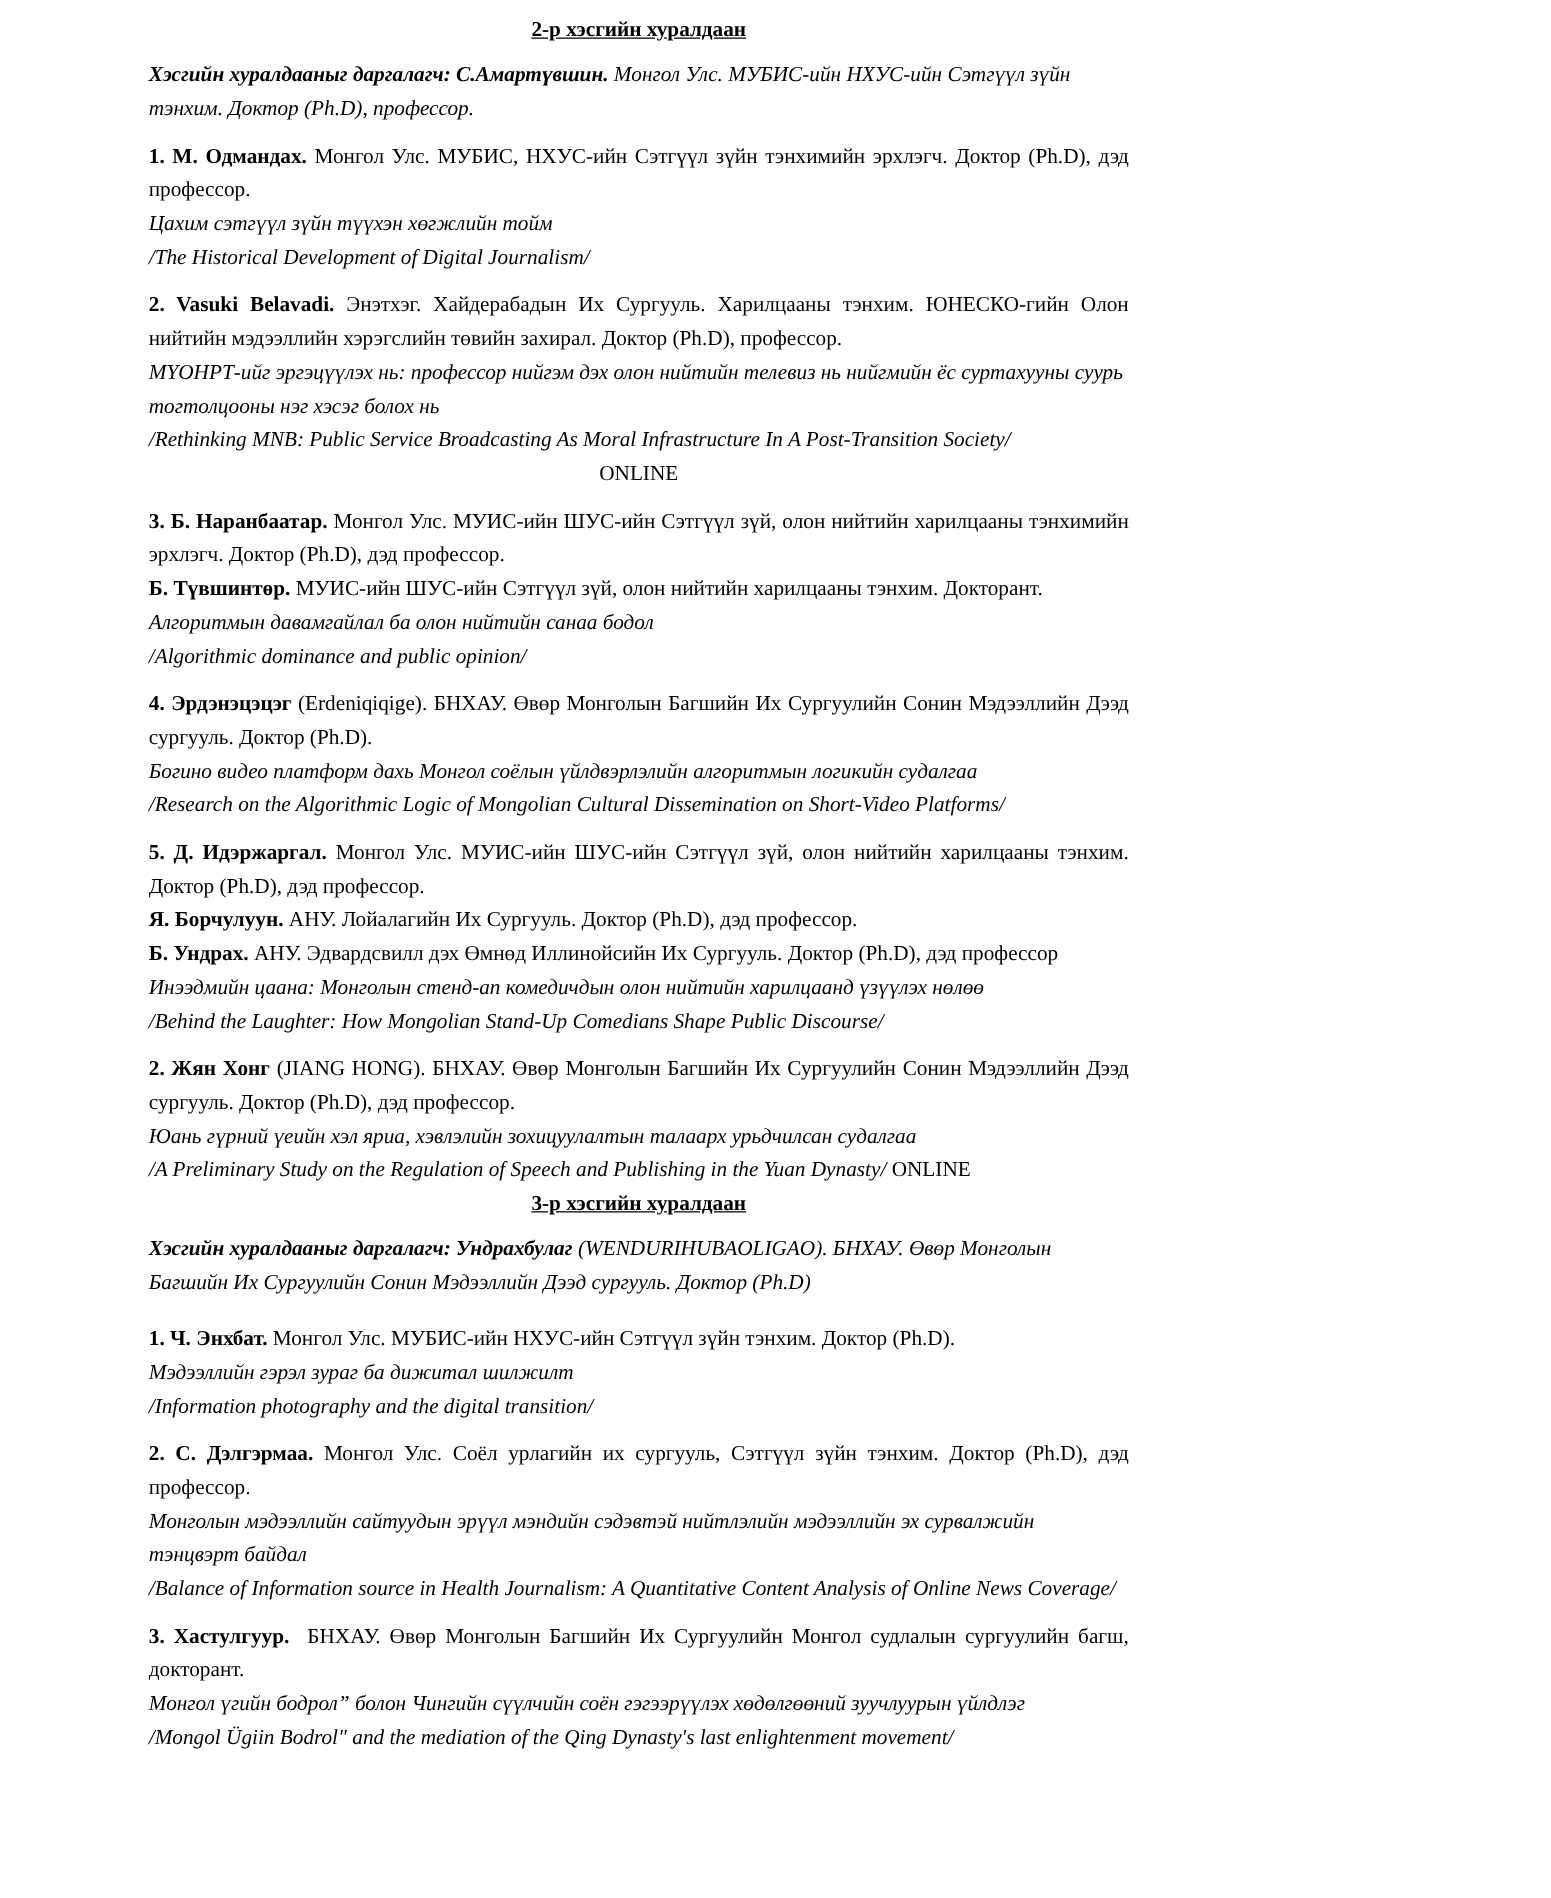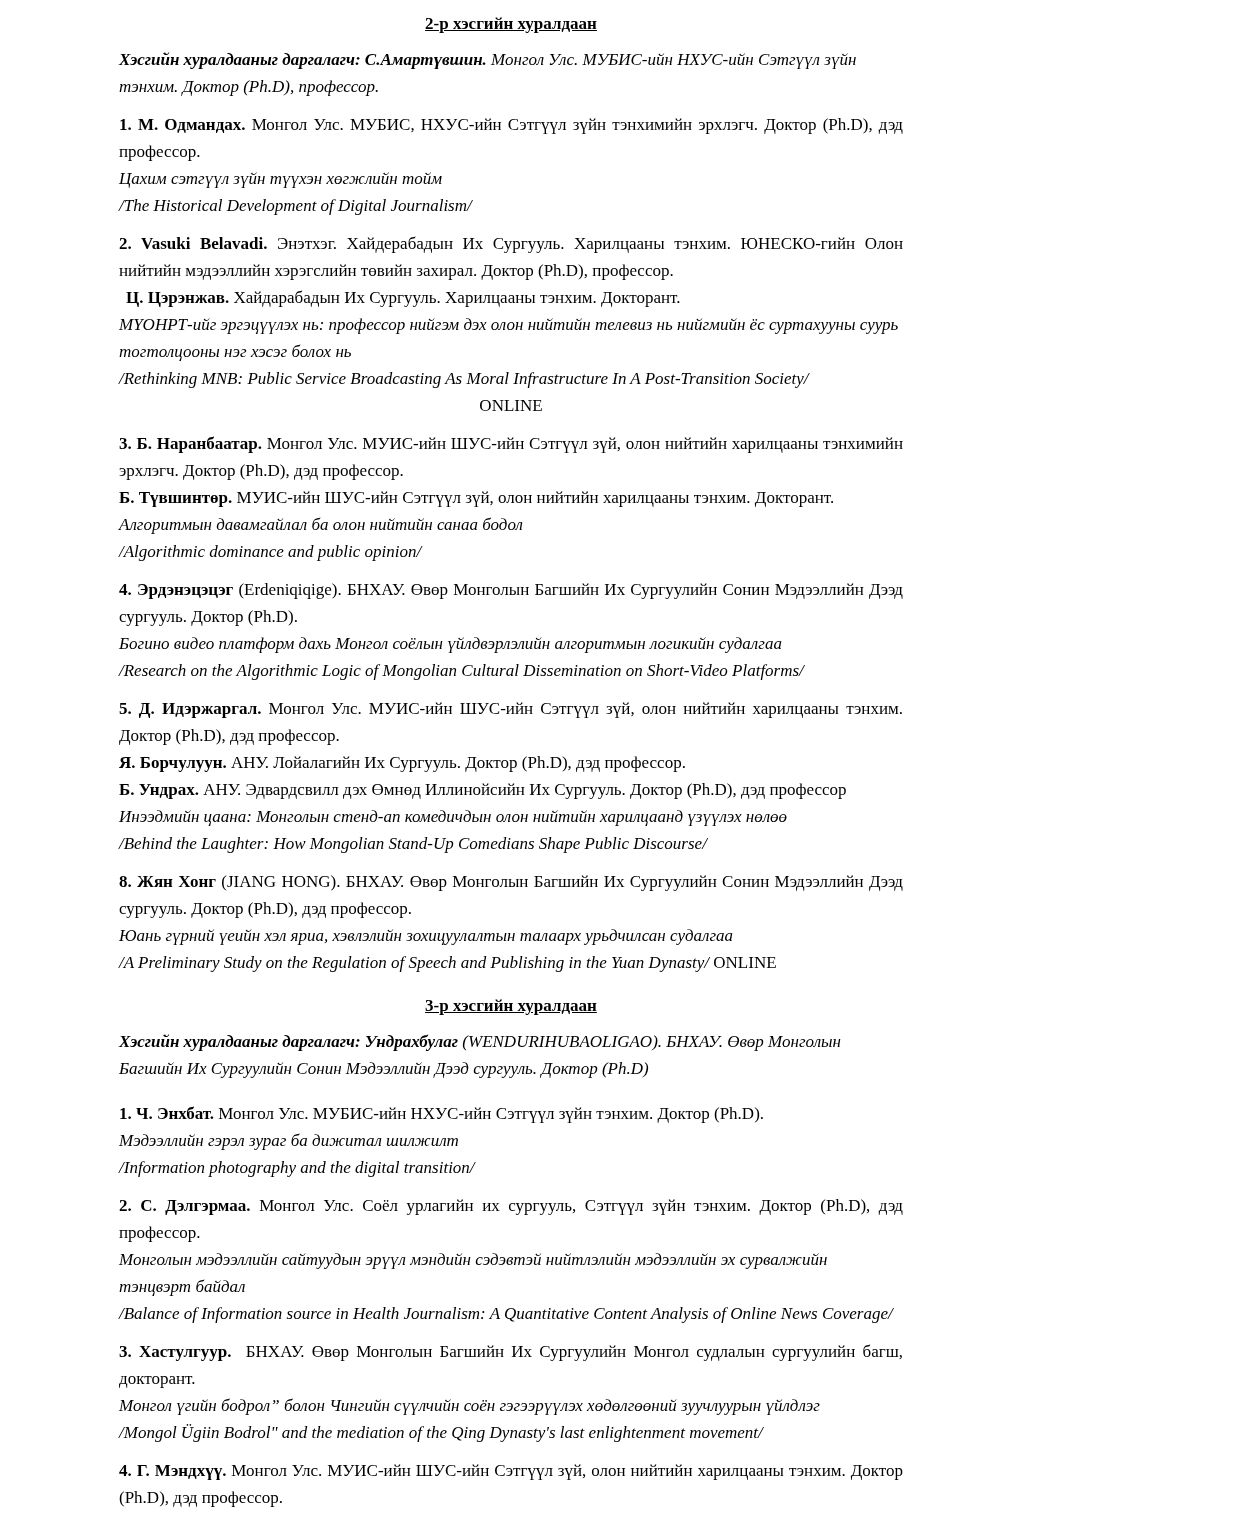--- a/index.html
+++ b/index.html
@@ -17,21 +17,21 @@
     font-family: "Liberation Serif", "DejaVu Serif", serif;
     font-size: 17px;
     line-height: 27px;
   }
   p { margin: 0; }
   .sec-header {
     text-align: center;
     font-weight: bold;
     text-decoration: underline;
   }
-  .sec-header.later { margin-top: 16px; }
+  .sec-header.later { }
   .chair {
     margin-top: 9px;
     text-align: left;
     font-style: italic;
   }
   .chair b { font-weight: bold; }
   .item { margin-top: 11px; }
   .item.no-gap { margin-top: 18px; }
   .authors { text-align: justify; }
   .authors b { font-weight: bold; }
@@ -56,21 +56,20 @@
   <p class="chair"><b>Хэсгийн хуралдааныг даргалагч: С.Амартүвшин.</b> <span>Монгол Улс. МУБИС-ийн НХУС-ийн Сэтгүүл зүйн тэнхим. Доктор (Ph.D), профессор.</span></p>
 
   <div class="item">
     <p class="authors"><b>1. М. Одмандах.</b> <span>Монгол Улс. МУБИС, НХУС-ийн Сэтгүүл зүйн тэнхимийн эрхлэгч. Доктор (Ph.D), дэд профессор.</span></p>
     <p class="title">Цахим сэтгүүл зүйн түүхэн хөгжлийн тойм</p>
     <p class="title">/The Historical Development of Digital Journalism/</p>
   </div>
 
   <div class="item">
     <p class="authors"><b>2. Vasuki Belavadi.</b> <span>Энэтхэг. Хайдерабадын Их Сургууль. Харилцааны тэнхим. ЮНЕСКО-гийн Олон нийтийн мэдээллийн хэрэгслийн төвийн захирал. Доктор (Ph.D), профессор.</span></p>
-    <p class="authors indent"><b>Ц. Цэрэнжав.</b> <span>Хайдарабадын Их Сургууль. Харилцааны тэнхим. Докторант.</span></p>
     <p class="title">МҮОНРТ-ийг эргэцүүлэх нь: профессор нийгэм дэх олон нийтийн телевиз нь нийгмийн ёс суртахууны суурь тогтолцооны нэг хэсэг болох нь</p>
     <p class="title">/Rethinking MNB: Public Service Broadcasting As Moral Infrastructure In A Post-Transition Society/</p>
     <p class="note">ONLINE</p>
   </div>
 
   <div class="item">
     <p class="authors"><b>3. Б. Наранбаатар.</b> <span>Монгол Улс. МУИС-ийн ШУС-ийн Сэтгүүл зүй, олон нийтийн харилцааны тэнхимийн эрхлэгч. Доктор (Ph.D), дэд профессор.</span></p>
     <p class="authors"><b>Б. Түвшинтөр.</b> <span>МУИС-ийн ШУС-ийн Сэтгүүл зүй, олон нийтийн харилцааны тэнхим. Докторант.</span></p>
     <p class="title">Алгоритмын давамгайлал ба олон нийтийн санаа бодол</p>
     <p class="title">/Algorithmic dominance and public opinion/</p>
@@ -84,21 +83,21 @@
 
   <div class="item">
     <p class="authors"><b>5. Д. Идэржаргал.</b> <span>Монгол Улс. МУИС-ийн ШУС-ийн Сэтгүүл зүй, олон нийтийн харилцааны тэнхим. Доктор (Ph.D), дэд профессор.</span></p>
     <p class="authors"><b>Я. Борчулуун.</b> <span>АНУ. Лойалагийн Их Сургууль. Доктор (Ph.D), дэд профессор.</span></p>
     <p class="authors"><b>Б. Ундрах.</b> <span>АНУ. Эдвардсвилл дэх Өмнөд Иллинойсийн Их Сургууль. Доктор (Ph.D), дэд профессор</span></p>
     <p class="title">Инээдмийн цаана: Монголын стенд-ап комедичдын олон нийтийн харилцаанд үзүүлэх нөлөө</p>
     <p class="title">/Behind the Laughter: How Mongolian Stand-Up Comedians Shape Public Discourse/</p>
   </div>
 
   <div class="item">
-    <p class="authors"><b>8. Жян Хонг</b> <span>(JIANG HONG). БНХАУ. Өвөр Монголын Багшийн Их Сургуулийн Сонин Мэдээллийн Дээд сургууль. Доктор (Ph.D), дэд профессор.</span></p>
+    <p class="authors"><b>2. Жян Хонг</b> <span>(JIANG HONG). БНХАУ. Өвөр Монголын Багшийн Их Сургуулийн Сонин Мэдээллийн Дээд сургууль. Доктор (Ph.D), дэд профессор.</span></p>
     <p class="title">Юань гүрний үеийн хэл яриа, хэвлэлийн зохицуулалтын талаарх урьдчилсан судалгаа</p>
     <p class="title"><span>/A Preliminary Study on the Regulation of Speech and Publishing in the Yuan Dynasty/</span> <span class="roman">ONLINE</span></p>
   </div>
 
   <p class="sec-header later">3-р хэсгийн хуралдаан</p>
 
   <p class="chair"><b>Хэсгийн хуралдааныг даргалагч: Ундрахбулаг</b> <span>(WENDURIHUBAOLIGAO). БНХАУ. Өвөр Монголын Багшийн Их Сургуулийн Сонин Мэдээллийн Дээд сургууль. Доктор (Ph.D)</span></p>
 
   <div class="item no-gap">
     <p class="authors"><b>1. Ч. Энхбат.</b> <span>Монгол Улс. МУБИС-ийн НХУС-ийн Сэтгүүл зүйн тэнхим. Доктор (Ph.D).</span></p>
@@ -111,17 +110,14 @@
     <p class="title">Монголын мэдээллийн сайтуудын эрүүл мэндийн сэдэвтэй нийтлэлийн мэдээллийн эх сурвалжийн тэнцвэрт байдал</p>
     <p class="title">/Balance of Information source in Health Journalism: A Quantitative Content Analysis of Online News Coverage/</p>
   </div>
 
   <div class="item">
     <p class="authors"><b>3. Хастулгуур.</b> <span>&nbsp;БНХАУ. Өвөр Монголын Багшийн Их Сургуулийн Монгол судлалын сургуулийн багш, докторант.</span></p>
     <p class="title">Монгол үгийн бодрол” болон Чингийн сүүлчийн соён гэгээрүүлэх хөдөлгөөний зуучлуурын үйлдлэг</p>
     <p class="title">/Mongol Ügiin Bodrol" and the mediation of the Qing Dynasty's last enlightenment movement/</p>
   </div>
 
-  <div class="item">
-    <p class="authors"><b>4. Г. Мэндхүү.</b> <span>Монгол Улс. МУИС-ийн ШУС-ийн Сэтгүүл зүй, олон нийтийн харилцааны тэнхим. Доктор (Ph.D), дэд профессор.</span></p>
-  </div>
 
 </div>
 
 </body></html>

